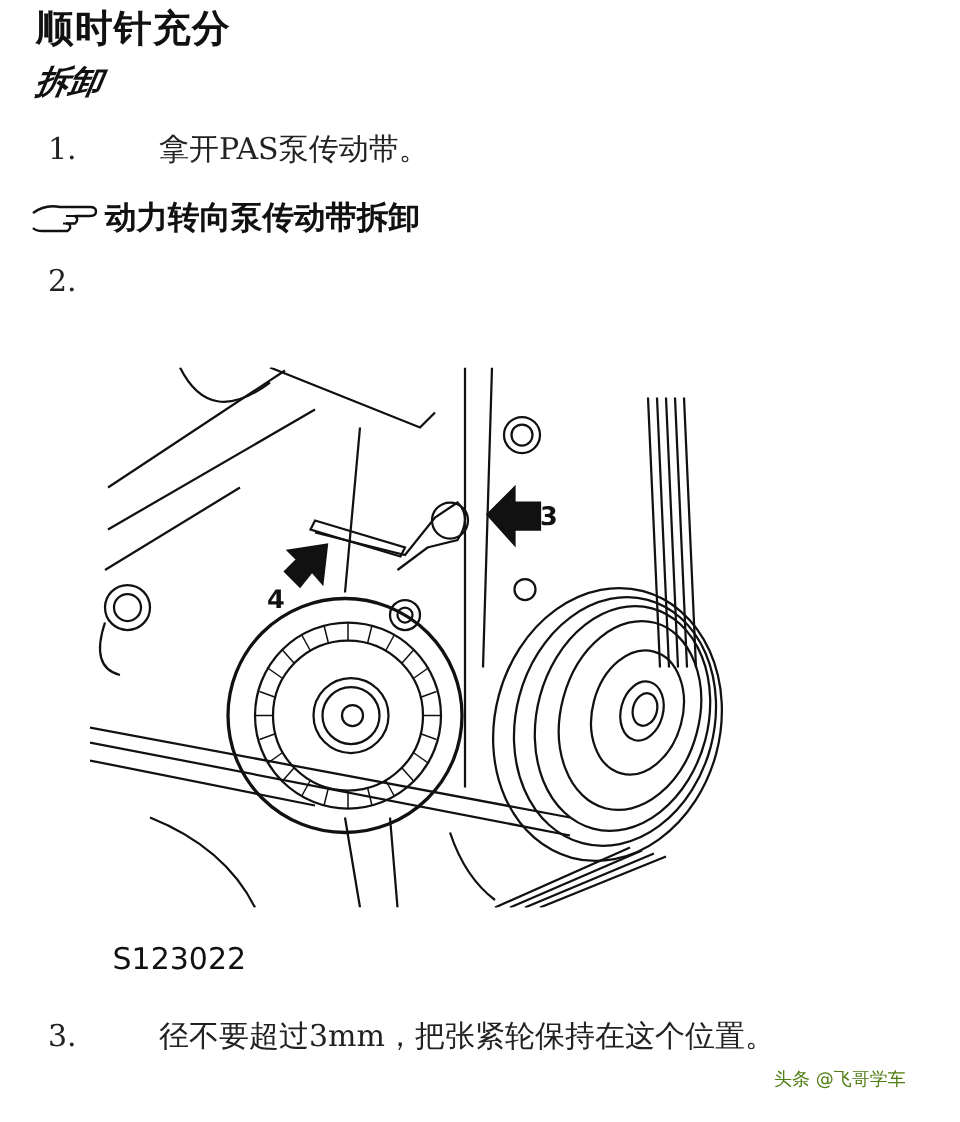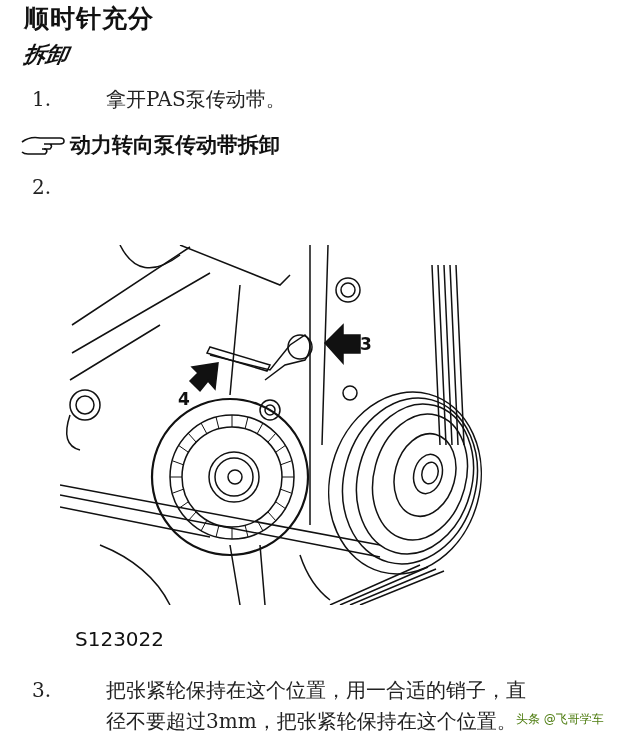--- a/index.html
+++ b/index.html
@@ -123,17 +123,16 @@
     <path d="M270 360 L360 320 M280 360 L368 322 M290 360 L376 324 M300 360 L384 326"></path>
 
     <path d="M40 300 Q90 320 110 360 M170 300 L180 360 M200 300 L205 360 M240 310 Q250 340 270 355"></path>
   </svg>
 </div>
 
 <div class="figure-code">S123022</div>
 
 <div class="step" style="top:675px;">
   <span class="num">3.</span>
-  <span class="body">把张紧轮保持在这个位置，用一合适的销子，直</span>
   <span class="body">径不要超过3mm，把张紧轮保持在这个位置。</span>
 </div>
 
 <div class="watermark">头条 @飞哥学车</div>
 
 </body></html>

